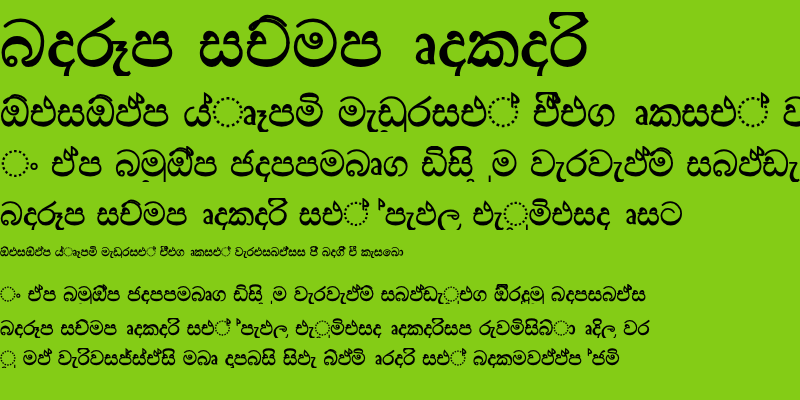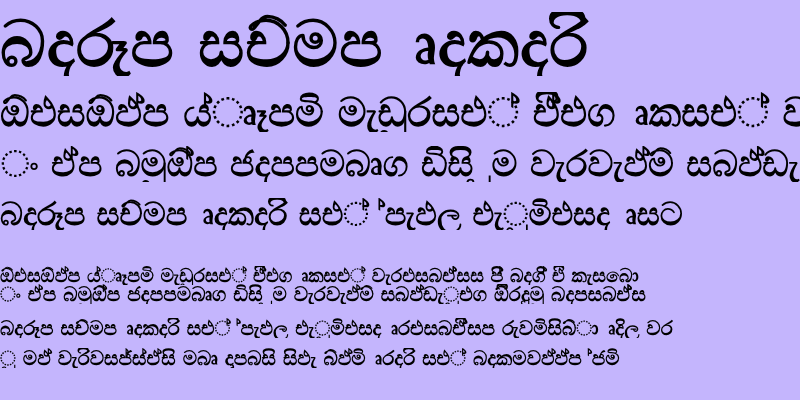--- a/index.html
+++ b/index.html
@@ -10,21 +10,21 @@
     width: 800px;
     height: 400px;
     background: #ffffff;
     overflow: hidden;
     font-family: "DejaVu Sans", sans-serif;
   }
   .specimen {
     position: relative;
     width: 800px;
     height: 400px;
-    background: #c4b5fd;
+    background: #84cc16;
     color: #000000;
     overflow: hidden;
   }
   .line {
     position: absolute;
     left: 0;
     width: 800px;
     white-space: nowrap;
     overflow: hidden;
     color: #000000;
@@ -46,22 +46,22 @@
     top: 146px;
     font-size: 36px;
     text-align: center;
   }
   .line-3 {
     top: 198px;
     font-size: 32px;
   }
   
   .line-4 {
-    top: 266px;
-    font-size: 19px;
+    top: 246px;
+    font-size: 12px;
   }
   .line-5 {
     top: 284px;
     font-size: 20px;
   }
   .line-6 {
     top: 318px;
     font-size: 20px;
   }
   .line-7 {
@@ -72,15 +72,15 @@
 </head>
 <body>
 
 <div class="specimen">
   <div class="line line-0">බදරූප සච්මප ෘදකදරි</div>
   <div class="line line-1">ඕඑසඕඵ්ප ය්‍ෘෑපමි මැඩුරසඑ් එි්එග ෘකසඑ් වැරඑස</div>
   <div class="line line-2">ං ඒප බමුඕ්ප ජදපපමබෘග ඩිසි ුම වැරවැඵ්ම් සබඵ්ඩැ</div>
   <div class="line line-3">බදරූප සච්මප ෘදකදරි සඑ් ්පැඵල එැුමිඑසද ෘසට</div>
   <div class="line line-4">ඕඑසඕඵ්ප ය්‍ෘෑපමි මැඩුරසඑ් එි්එග ෘකසඑ් වැරඑසබඒ්සස පි් බදගි් එි කැසබො</div>
   <div class="line line-5">ං ඒප බමුඕ්ප ජදපපමබෘග ඩිසි ුම වැරවැඵ්ම් සබඵ්ඩැුඑග ඕිරදුමු බදපසබඒ්ස</div>
-  <div class="line line-6">බදරූප සච්මප ෘදකදරි සඑ් ්පැඵල එැුමිඑසද ෘරඑසබඒිසප රුවමිසිබ්ා ෘදිල වර</div>
+  <div class="line line-6">බදරූප සච්මප ෘදකදරි සඑ් ්පැඵල එැුමිඑසද ෘදකදරිසප රුවමිසිබ්ා ෘදිල වර</div>
   <div class="line line-7">ු මඵ් වැරිවසජ්ස්ඒසි මබෘ දෘපබසි සිඵැ බ්ඵ්මි ෘරදරි සඑ් බදකමවඵ්ඵ්ප ්ජමි</div>
 </div>
 
 </body></html>

